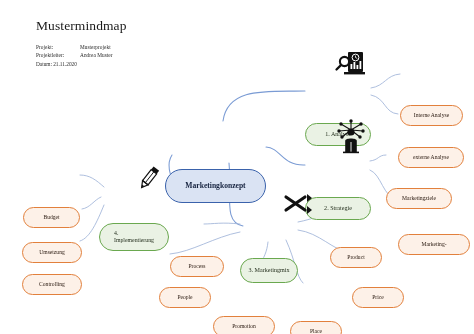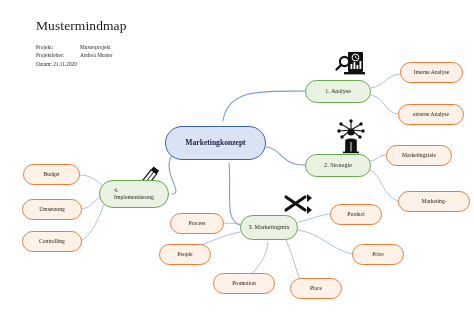--- a/index.html
+++ b/index.html
@@ -57,20 +57,21 @@
   .node {
     position: absolute;
     box-sizing: border-box;
     display: flex;
     align-items: center;
     justify-content: center;
     text-align: left;
     border-radius: 999px;
     line-height: 1.15;
     white-space: pre-line;
+    margin-top: 43px;
   }
 
   .node-center {
     background: #dae3f3;
     border: 1.4px solid #3a62ab;
     color: #16233f;
     font-size: 7.6px;
     font-weight: 700;
     box-shadow: 0 0 0 0 transparent;
   }

